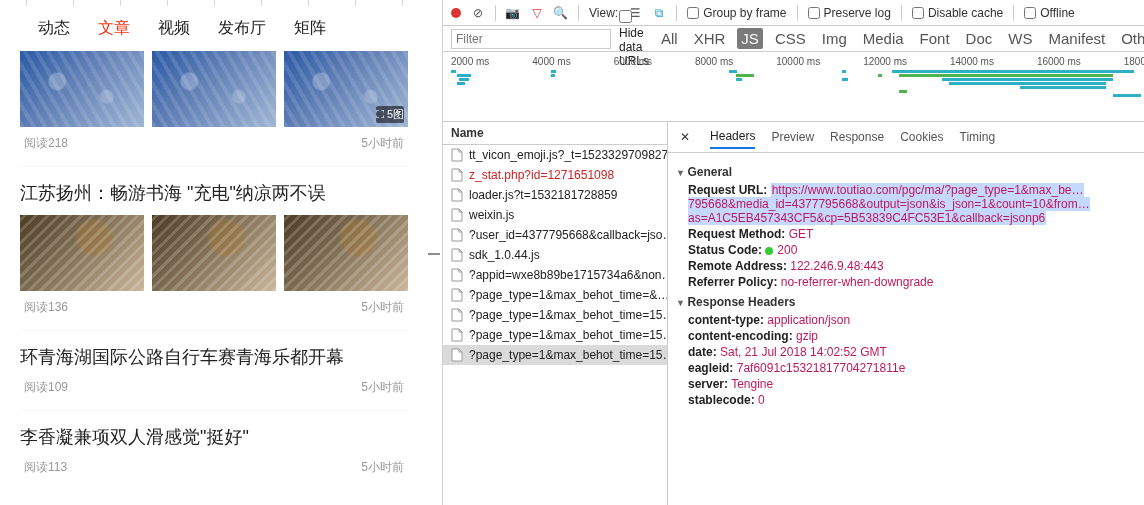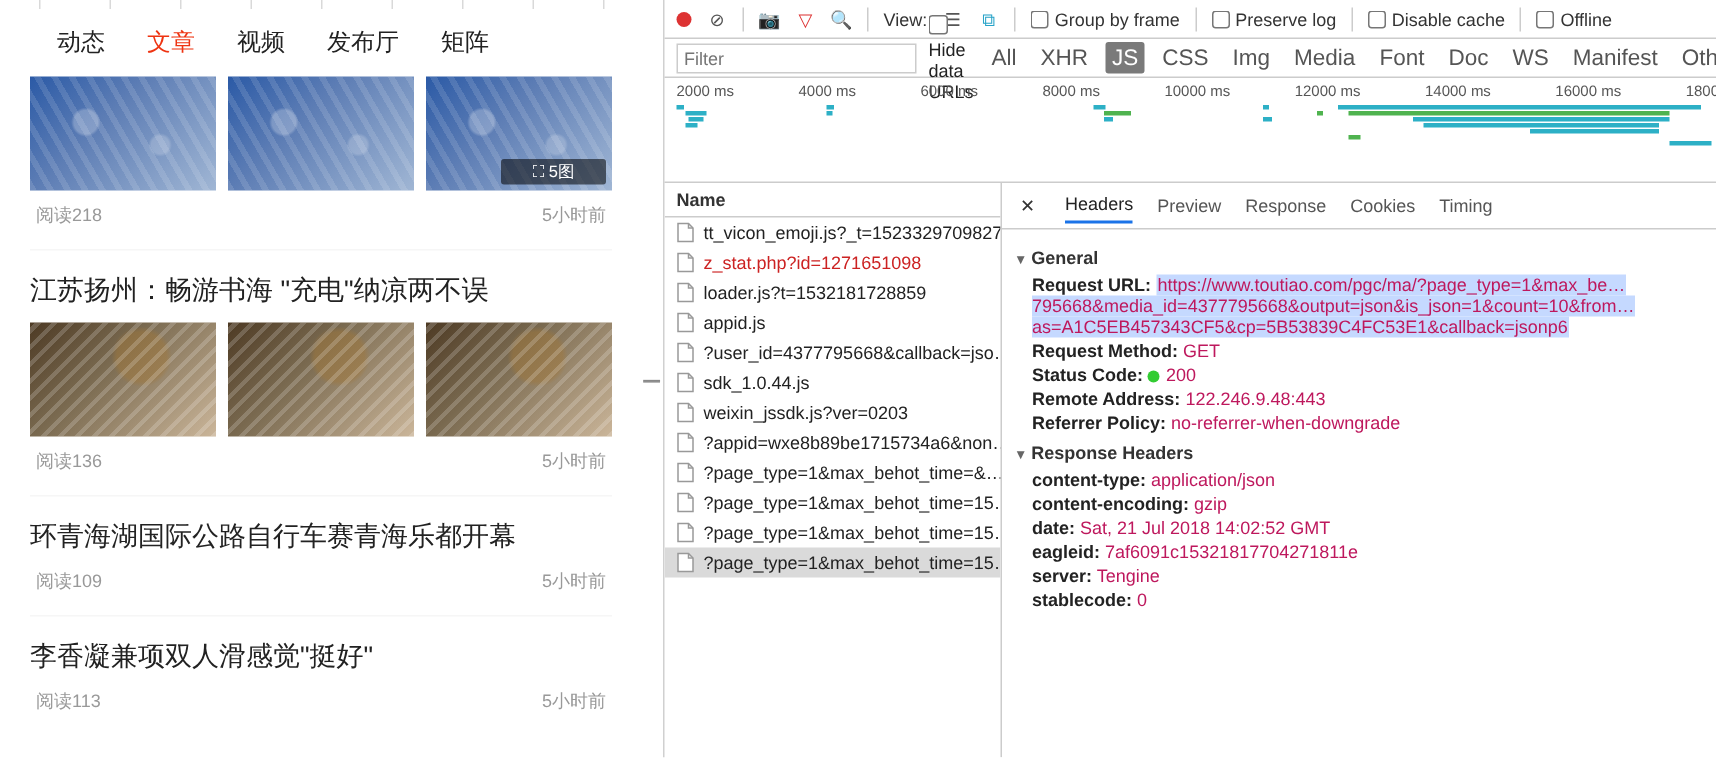--- a/index.html
+++ b/index.html
@@ -25,21 +25,21 @@
 .tabs { display: flex; gap: 28px; font-size: 16px; margin-bottom: 12px; padding-left: 18px; }
 .tabs .tab { color: #222; cursor: pointer; }
 .tabs .tab.active { color: #e31; }
 .thumb-row { display: flex; gap: 8px; position: relative; }
 .thumb { width: 124px; height: 76px; background: linear-gradient(135deg,#2b5aa6 0%, #5e7eb5 40%, #a0b6d4 100%); position: relative; overflow: hidden; }
 .thumb .clutter { position:absolute; inset:0; background:
   repeating-linear-gradient(60deg, rgba(255,255,255,.12) 0 4px, transparent 4px 10px),
   radial-gradient(circle at 30% 40%, rgba(255,255,255,.25) 0 8%, transparent 10%),
   radial-gradient(circle at 70% 60%, rgba(255,255,255,.2) 0 6%, transparent 8%);
 }
-.thumb .badge { position:absolute; right:4px; bottom:4px; background: rgba(0,0,0,.55); color:#fff; font-size:11px; padding:1px 21px; border-radius:2px; }
+.thumb .badge { position:absolute; right:4px; bottom:4px; background: rgba(0,0,0,.55); color:#fff; font-size:11px; padding:1px 0; border-radius:2px; }
 .meta { display: flex; justify-content: space-between; font-size: 12px; color: #999; margin-top: 8px; padding: 0 4px; }
 .article { border-top:1px solid #f6f6f6; padding-top: 14px; margin-top: 14px; }
 .article h3 { font-size: 18px; font-weight: 400; margin-bottom: 10px; }
 .thumb2-row { display: flex; gap: 8px; }
 .thumb2 { width: 124px; height: 76px; background: linear-gradient(135deg,#4d3a24 0%, #7a6a50 40%, #cbb69a 100%); position:relative; overflow:hidden; }
 .thumb2 .clutter { position:absolute; inset:0; background:
   repeating-linear-gradient(-45deg, rgba(255,255,255,.18) 0 3px, transparent 3px 8px),
   radial-gradient(circle at 60% 30%, rgba(160,120,60,.5) 0 18%, transparent 22%);
 }
 .split-handle { width: 20px; display:flex; align-items:center; justify-content:center; }
@@ -291,42 +291,35 @@
               <path d="M1 1h7l3 3v9H1z" fill="#fff" stroke="#999"></path>
               <path d="M8 1v3h3" fill="none" stroke="#999"></path>
             </svg>
             <span>loader.js?t=1532181728859</span>
           </div>
           <div class="item">
             <svg width="12" height="14" viewBox="0 0 12 14">
               <path d="M1 1h7l3 3v9H1z" fill="#fff" stroke="#999"></path>
               <path d="M8 1v3h3" fill="none" stroke="#999"></path>
             </svg>
-            <span>appid.js</span>
+            <span>weixin.js</span>
           </div>
           <div class="item">
             <svg width="12" height="14" viewBox="0 0 12 14">
               <path d="M1 1h7l3 3v9H1z" fill="#fff" stroke="#999"></path>
               <path d="M8 1v3h3" fill="none" stroke="#999"></path>
             </svg>
             <span>?user_id=4377795668&amp;callback=jso…</span>
           </div>
           <div class="item">
             <svg width="12" height="14" viewBox="0 0 12 14">
               <path d="M1 1h7l3 3v9H1z" fill="#fff" stroke="#999"></path>
               <path d="M8 1v3h3" fill="none" stroke="#999"></path>
             </svg>
             <span>sdk_1.0.44.js</span>
-          </div>
-          <div class="item">
-            <svg width="12" height="14" viewBox="0 0 12 14">
-              <path d="M1 1h7l3 3v9H1z" fill="#fff" stroke="#999"></path>
-              <path d="M8 1v3h3" fill="none" stroke="#999"></path>
-            </svg>
-            <span>weixin_jssdk.js?ver=0203</span>
           </div>
           <div class="item">
             <svg width="12" height="14" viewBox="0 0 12 14">
               <path d="M1 1h7l3 3v9H1z" fill="#fff" stroke="#999"></path>
               <path d="M8 1v3h3" fill="none" stroke="#999"></path>
             </svg>
             <span>?appid=wxe8b89be1715734a6&amp;non…</span>
           </div>
           <div class="item">
             <svg width="12" height="14" viewBox="0 0 12 14">

